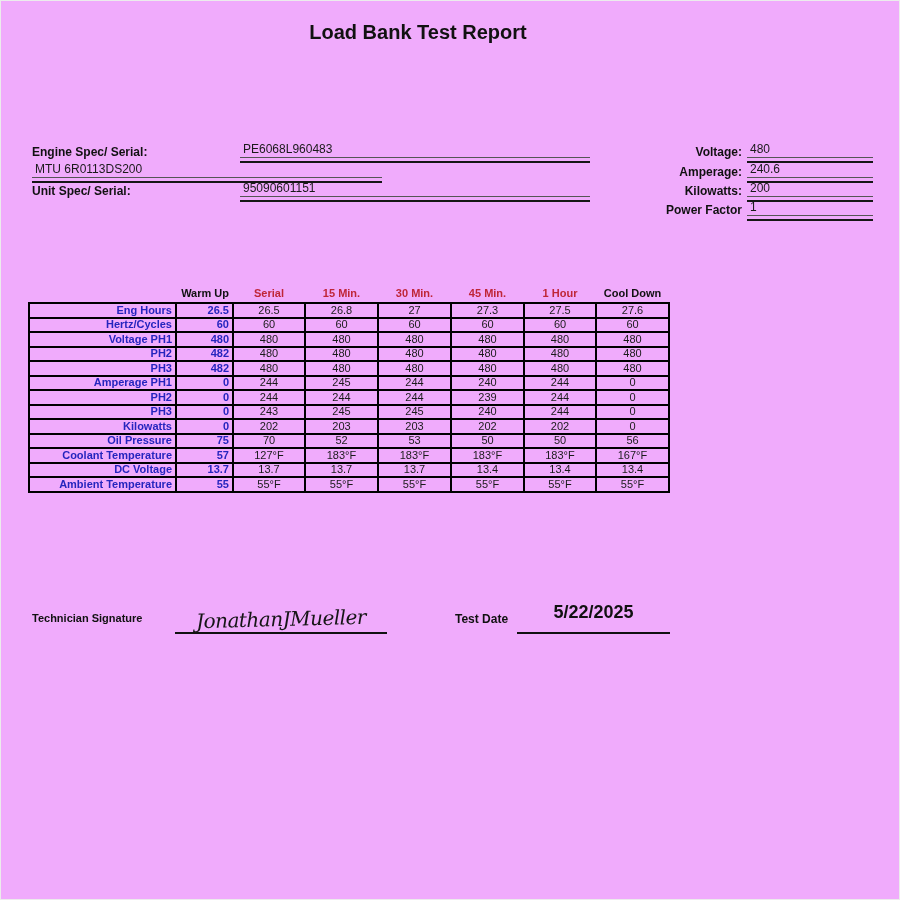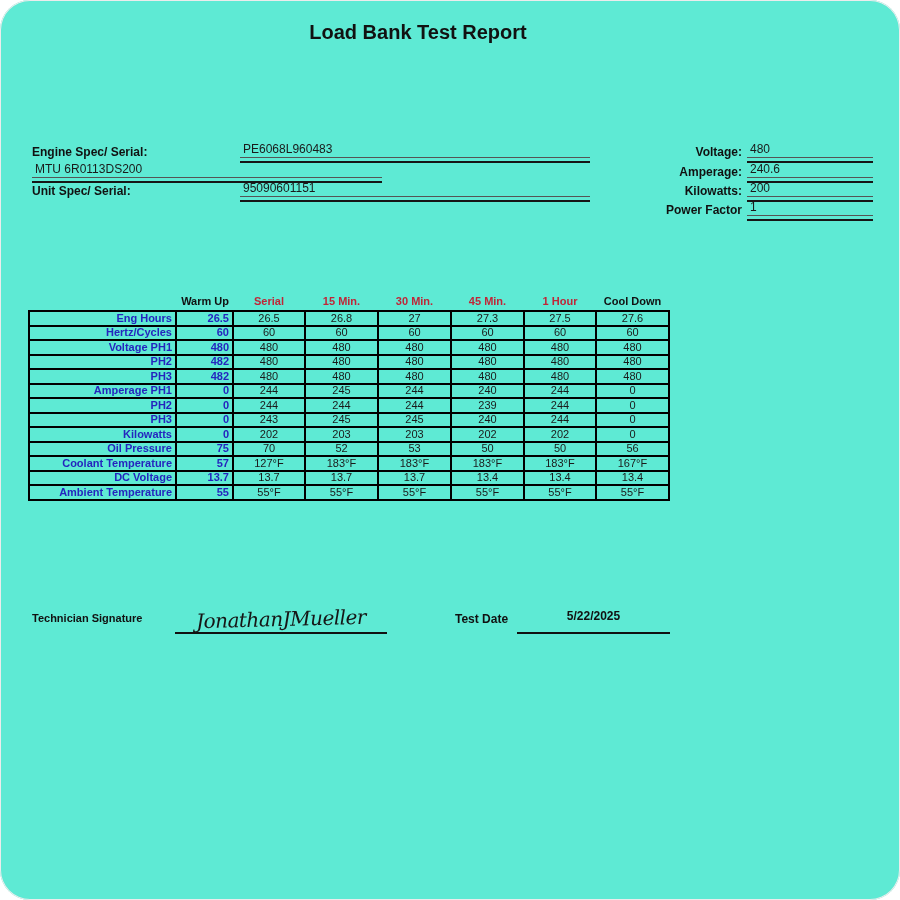--- a/index.html
+++ b/index.html
@@ -1,59 +1,58 @@
 <!DOCTYPE html>
 <html style="--accent-blue: #2525be; --accent-red: #bf2638;"><head>
 <meta charset="utf-8">
 <style>
   * { margin:0; padding:0; box-sizing:border-box; }
   body { background:#fff; font-family:"Liberation Sans", sans-serif; }
   .page {
-    position:relative; width:900px; height:900px; background:#5eead4;
+    position:relative; width:900px; height:900px; background:#f0abfc;
     box-shadow: inset 0 0 0 1px #ececec;
     overflow:hidden;
-    border-radius:30px;
   }
   .title {
     position:absolute; top:21px; left:0; width:836px;
     text-align:center; font-size:20px; font-weight:bold; color:#111;
   }
   
   .info-left { position:absolute; left:32px; top:144px; }
   .info-right { position:absolute; left:632px; top:144px; }
   .info-row { display:flex; align-items:flex-end; height:19.3px; }
   .flabel { width:208px; font-weight:bold; font-size:12px; color:#111; padding-bottom:4px; white-space:nowrap; }
   .flabel-r { width:115px; text-align:right; padding-right:5px; font-weight:bold; font-size:12px; color:#111; padding-bottom:4px; white-space:nowrap; }
   .fwrap { width:350px; border-bottom:2.5px solid #161616; padding-bottom:3px; }
   .fwrap-r { width:126px; border-bottom:2.5px solid #161616; padding-bottom:3px; }
   .fvalue { display:block; font-size:12px; color:#1a1a1a; border-bottom:1px solid #555; padding:0 2px 1px 3px; white-space:nowrap; min-height:14px; }
   
   .table-wrap { position:absolute; left:28px; top:287px; }
-  table { border-collapse:collapse; table-layout:fixed; width:640px; font-size:11px;margin-top:8px; }
+  table { border-collapse:collapse; table-layout:fixed; width:640px; font-size:11px; }
   thead td { border:0; font-weight:bold; height:16px; padding:0; vertical-align:top; line-height:1.1; }
   .hspacer { }
   .hwarm { text-align:right; padding-right:4px !important; color:#111; }
   .hcell { text-align:center; }
   .hred { color:var(--accent-red, #bf2638); }
   .hblack { color:#111; }
   tbody td { border:2px solid #000; height:14.5px; padding:0 3px; line-height:1; vertical-align:middle; }
   .rowlabel { color:var(--accent-blue, #2525be); font-weight:bold; text-align:right; white-space:nowrap; }
   .warm { color:var(--accent-blue, #2525be); font-weight:bold; text-align:right; }
   .val { text-align:center; color:#1a1a1a; }
   
   .sig-label { position:absolute; left:32px; top:612px; font-weight:bold; font-size:11px; color:#111; }
   .sig-line { position:absolute; left:175px; top:598px; width:212px; height:36px; border-bottom:2.5px solid #111; }
   .sig-name {
     position:absolute; bottom:1px; left:0; right:0; text-align:center;
     font-family:"DejaVu Serif", serif; font-style:italic; font-size:20px; color:#161616;
     transform:rotate(-1.5deg); letter-spacing:-0.5px; white-space:nowrap;
   }
   .date-label { position:absolute; left:455px; top:612px; font-weight:bold; font-size:12px; color:#111; }
   .date-line { position:absolute; left:517px; top:598px; width:153px; height:36px; border-bottom:2.5px solid #111; }
-  .date-value { position:absolute; bottom:9px; left:0; right:0; text-align:center; font-weight:bold; font-size:12px; color:#111; }
+  .date-value { position:absolute; bottom:9px; left:0; right:0; text-align:center; font-weight:bold; font-size:18px; color:#111; }
 </style>
 </head>
 <body>
 
 <div class="page">
 
   <div class="title">Load Bank Test Report</div>
 
   <div class="info-left">
     <div class="info-row">

